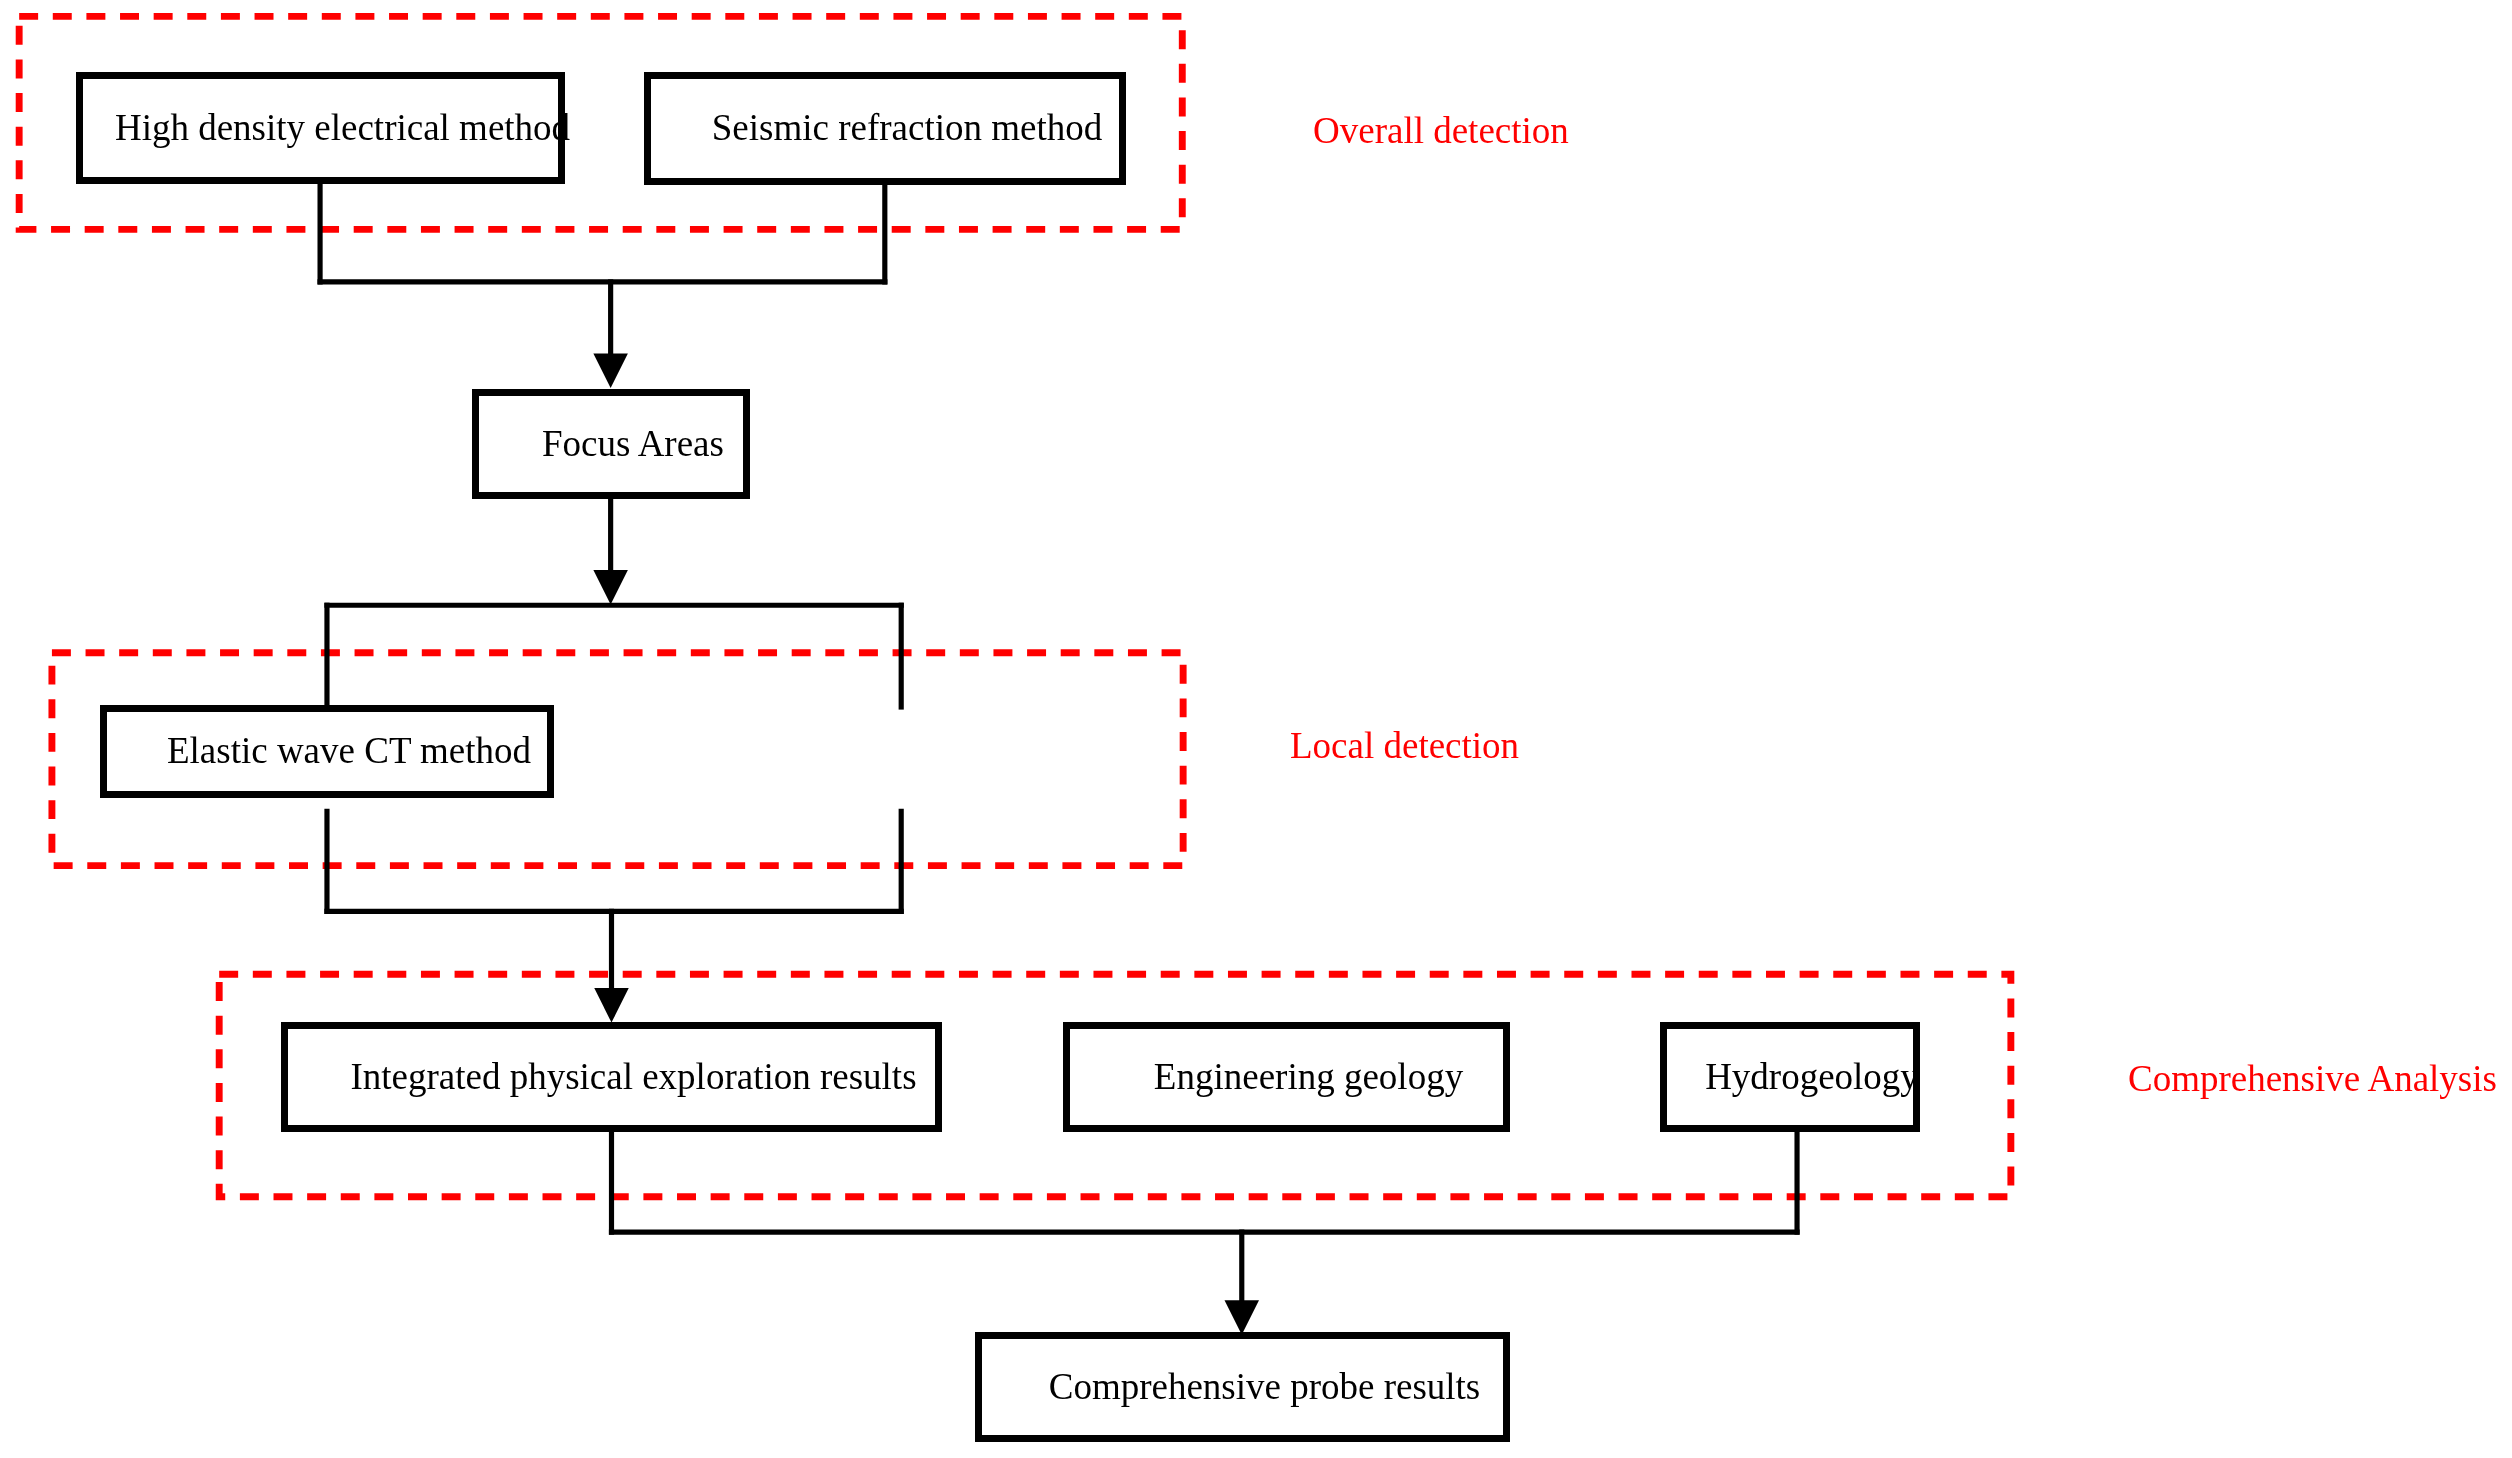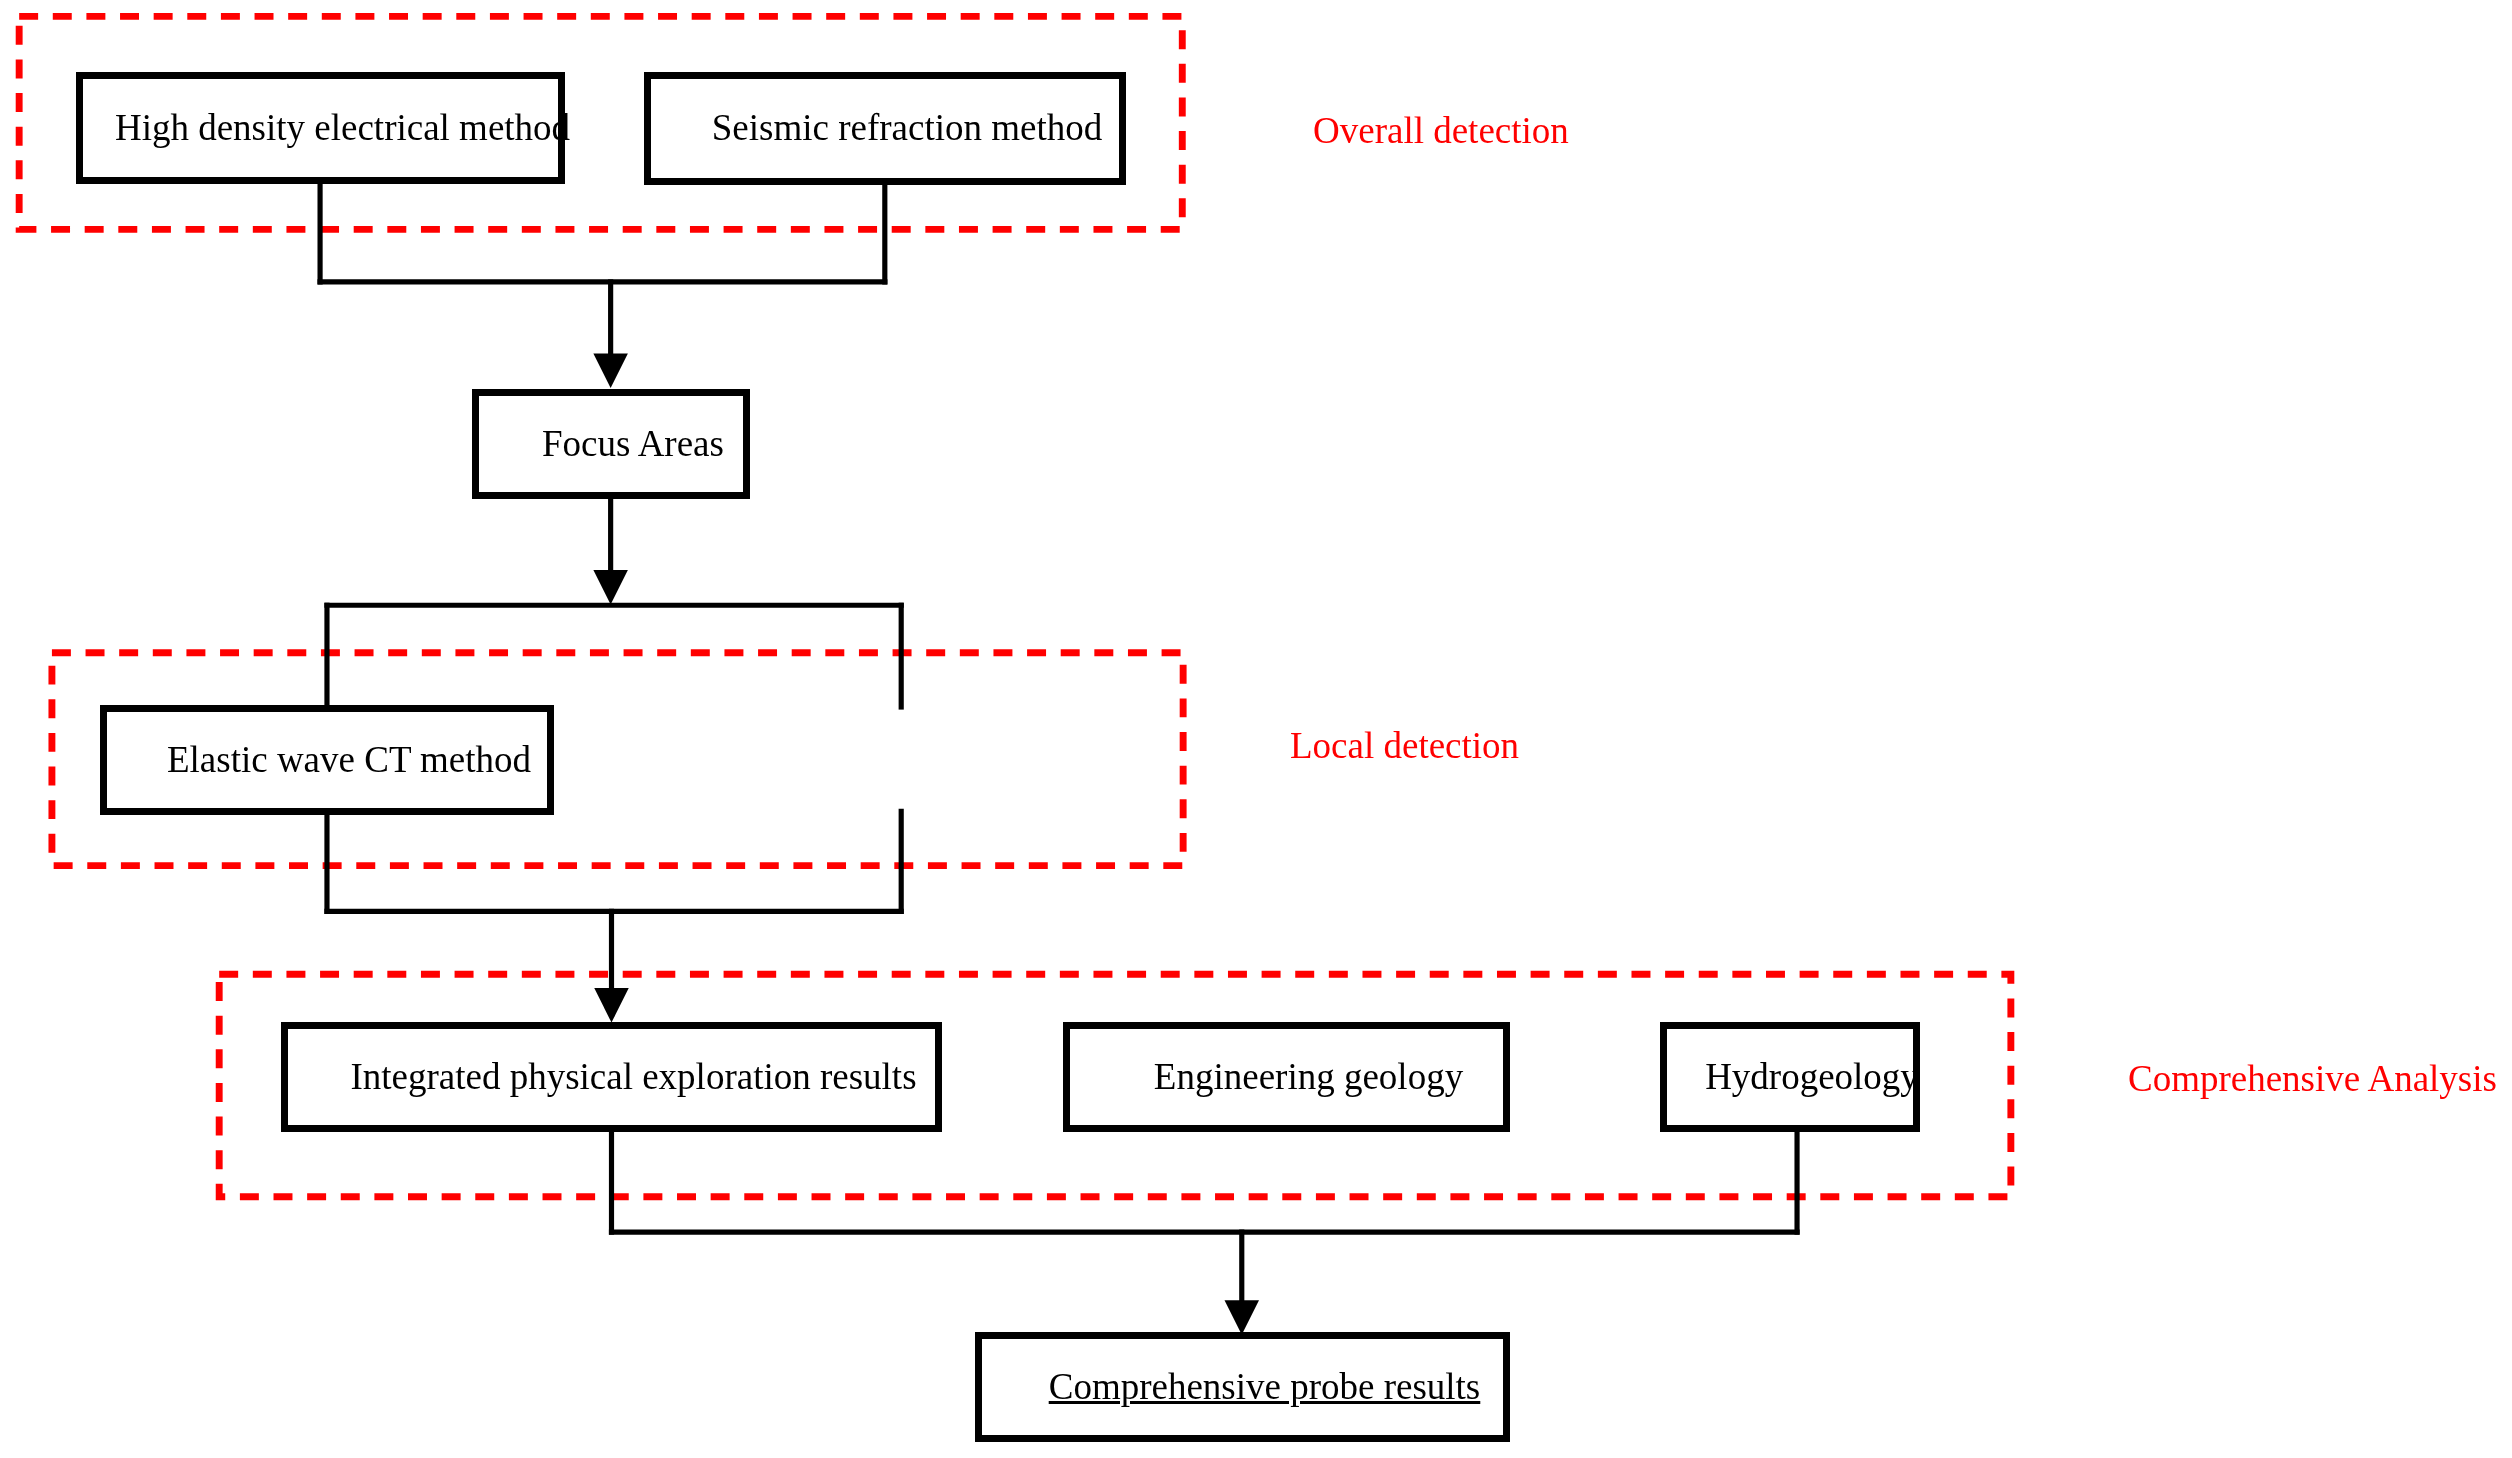--- a/index.html
+++ b/index.html
@@ -95,38 +95,38 @@
   </div>
 
   <div class="node" style="left:644px; top:72px; width:482px; height:113px;justify-content:center;">
     <span>Seismic refraction method</span>
   </div>
 
   <div class="node" style="left:472px; top:389px; width:278px; height:110px;text-align:center;">
     <span>Focus Areas</span>
   </div>
 
-  <div class="node" style="left:100px; top:705px; width:454px; height:110px;">
+  <div class="node" style="left:100px; top:705px; width:454px; height:93px;">
     <span>Elastic wave CT method</span>
   </div>
 
 
   <div class="node" style="left:281px; top:1022px; width:661px; height:110px;">
     <span>Integrated physical exploration results</span>
   </div>
 
   <div class="node" style="left:1063px; top:1022px; width:447px; height:110px;align-items:center;">
     <span>Engineering geology</span>
   </div>
 
   <div class="node" style="left:1660px; top:1022px; width:260px; height:110px;">
     <span>Hydrogeology</span>
   </div>
 
-  <div class="node" style="left:975px; top:1332px; width:535px; height:110px;text-decoration:underline;">
+  <div class="node" style="left:975px; top:1332px; width:535px; height:110px;">
     <span>Comprehensive probe results</span>
   </div>
 
   <div class="annotation" style="left:1313px; top:109px;">Overall detection</div>
 
   <div class="annotation" style="left:1290px; top:724px;">Local detection</div>
 
   <div class="annotation" style="left:2128px; top:1057px;">Comprehensive Analysis</div>
 
 </div>

